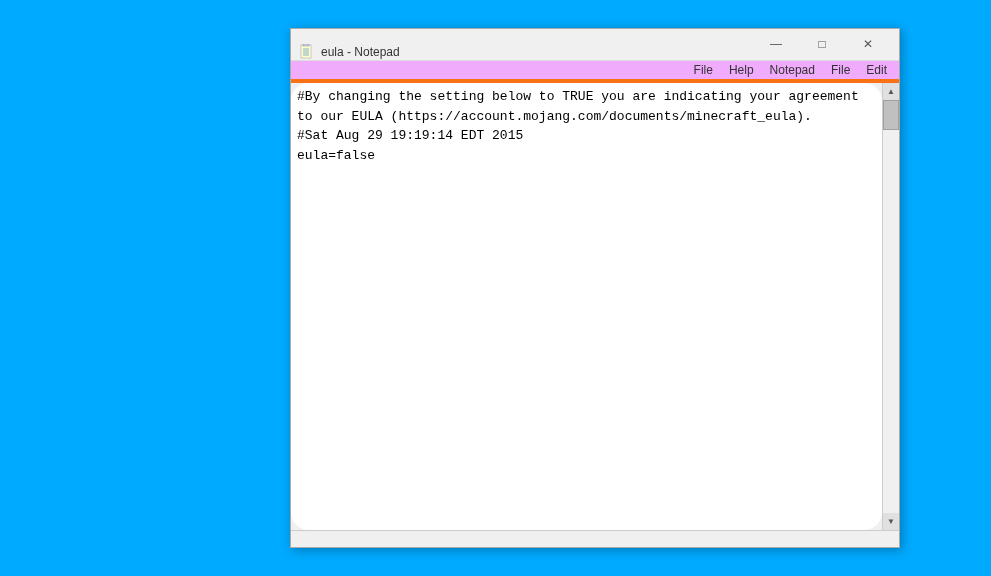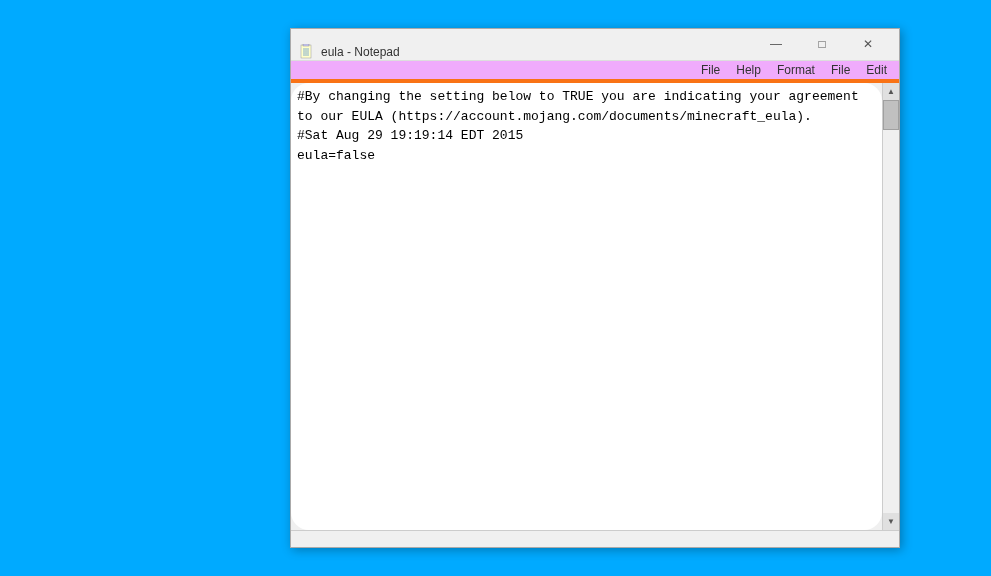--- a/index.html
+++ b/index.html
@@ -179,21 +179,21 @@
     <div class="title-bar-controls">
       <button class="title-bar-btn">—</button>
       <button class="title-bar-btn">□</button>
       <button class="title-bar-btn close">✕</button>
     </div>
   </div>
 
   <div class="menu-bar">
     <span class="menu-item">File</span>
     <span class="menu-item">Help</span>
-    <span class="menu-item">Format</span>
+    <span class="menu-item">Notepad</span>
     <span class="menu-item">File</span>
     <span class="menu-item">Edit</span>
   </div>
 
   <div class="content-area">
     <div class="text-area">#By changing the setting below to TRUE you are indicating your agreement
 to our EULA (https://account.mojang.com/documents/minecraft_eula).
 #Sat Aug 29 19:19:14 EDT 2015
 eula=false</div>
 

